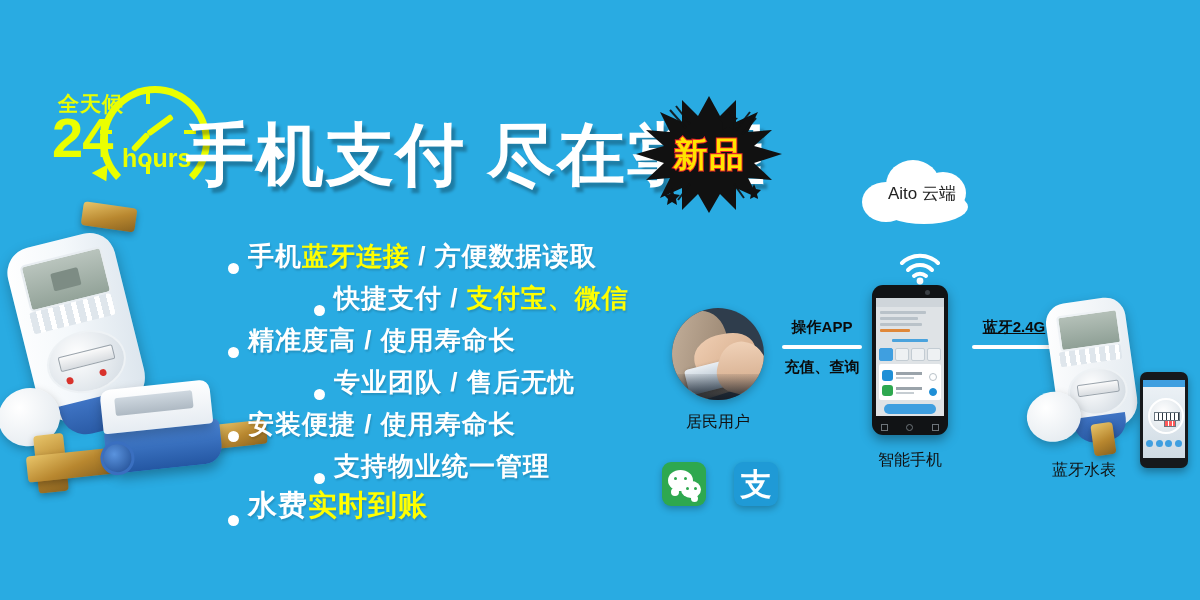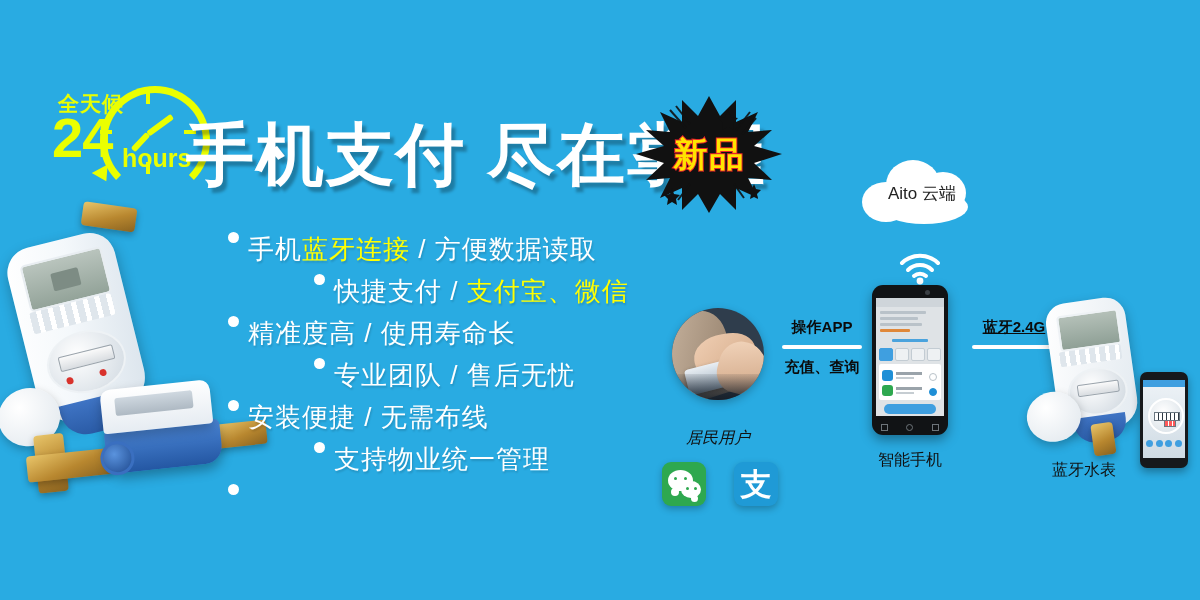--- a/index.html
+++ b/index.html
@@ -145,24 +145,24 @@
   
   #features {
     position: absolute;
     left: 228px;
     top: 232px;
     width: 470px;
   }
   .feat {
     position: relative;
     display: flex;
-    align-items: flex-start;
+    align-items: flex-end;
     height: 42px;
     font-size: 26px;
-    font-weight: normal;
+    font-weight: bold;
     color: #ffffff;
     white-space: nowrap;
     text-shadow: 1px 2px 2px rgba(0,0,0,.15);
   }
   .feat.indent { padding-left: 86px; }
   .feat .dot {
     width: 11px;
     height: 11px;
     border-radius: 50%;
     background: #ffffff;
@@ -711,28 +711,29 @@
     <div class="feat">
       <span class="dot"></span>
       <span class="txt"><span>精准度高 / 使用寿命长</span><span class="hl"></span><span></span></span>
     </div>
     <div class="feat indent">
       <span class="dot"></span>
       <span class="txt"><span>专业团队 / 售后无忧</span><span class="hl"></span><span></span></span>
     </div>
     <div class="feat">
       <span class="dot"></span>
-      <span class="txt"><span>安装便捷 / 无需布线</span><span class="hl"></span><span></span></span>
+      <span class="txt"><span>安装便捷 / 使用寿命长</span><span class="hl"></span><span></span></span>
     </div>
     <div class="feat indent">
       <span class="dot"></span>
       <span class="txt"><span>支持物业统一管理</span><span class="hl"></span><span></span></span>
     </div>
     <div class="feat big">
       <span class="dot"></span>
+      <span class="txt"><span>水费</span><span class="hl">实时到账</span><span></span></span>
     </div>
   </div>
 
   <div id="cloud">
     <div class="puff p1"></div>
     <div class="puff p2"></div>
     <div class="puff p3"></div>
     <div class="puff p4"></div>
     <div class="label">Aito 云端</div>
   </div>
@@ -748,21 +749,21 @@
     </svg>
   </div>
 
   <div id="user-photo">
     <div class="sleeve"></div>
     <div class="hand1"></div>
     <div class="device"></div>
     <div class="hand2"></div>
     <div class="dark"></div>
   </div>
-  <div class="node-caption" style="left:672px; top:428px; width:92px;font-style:italic;">居民用户</div>
+  <div class="node-caption" style="left:672px; top:412px; width:92px;">居民用户</div>
 
   <div class="conn-label" style="left:780px; top:318px; width:84px;">操作APP</div>
   <div class="conn-line" style="left:782px; top:345px; width:80px;"></div>
   <div class="conn-label" style="left:776px; top:358px; width:92px;">充值、查询</div>
 
   <div id="phone-main">
     <div class="cam"></div>
     <div class="screen">
       <div class="ph-bar hdr"></div>
       <div class="ph-bar l1"></div>

